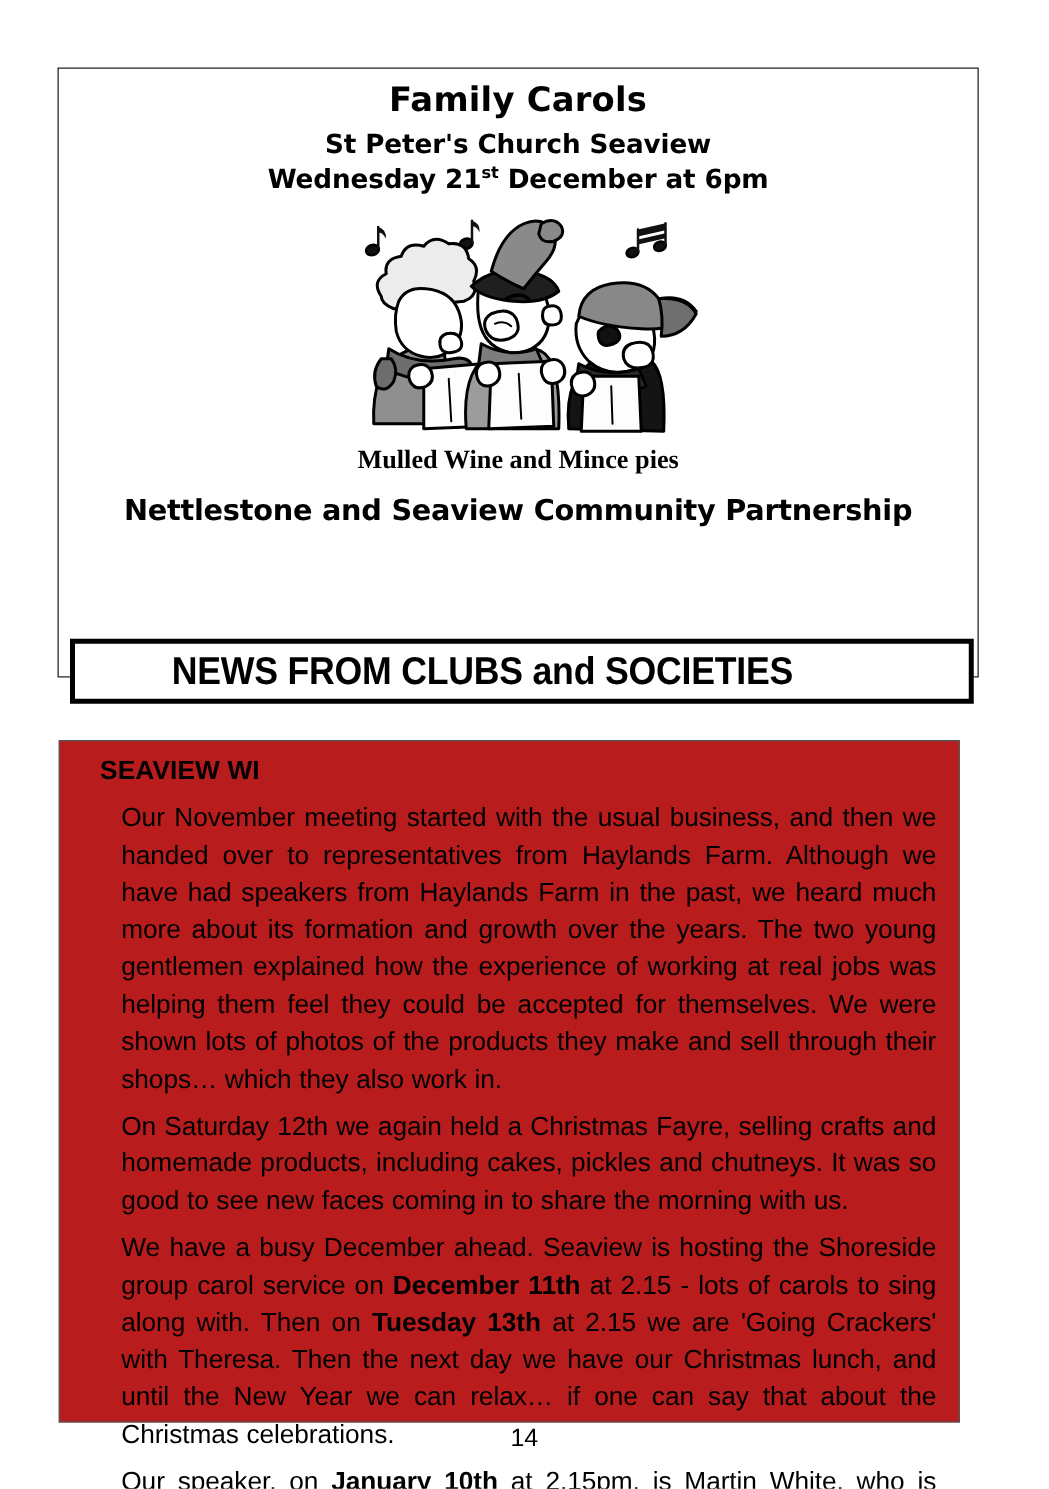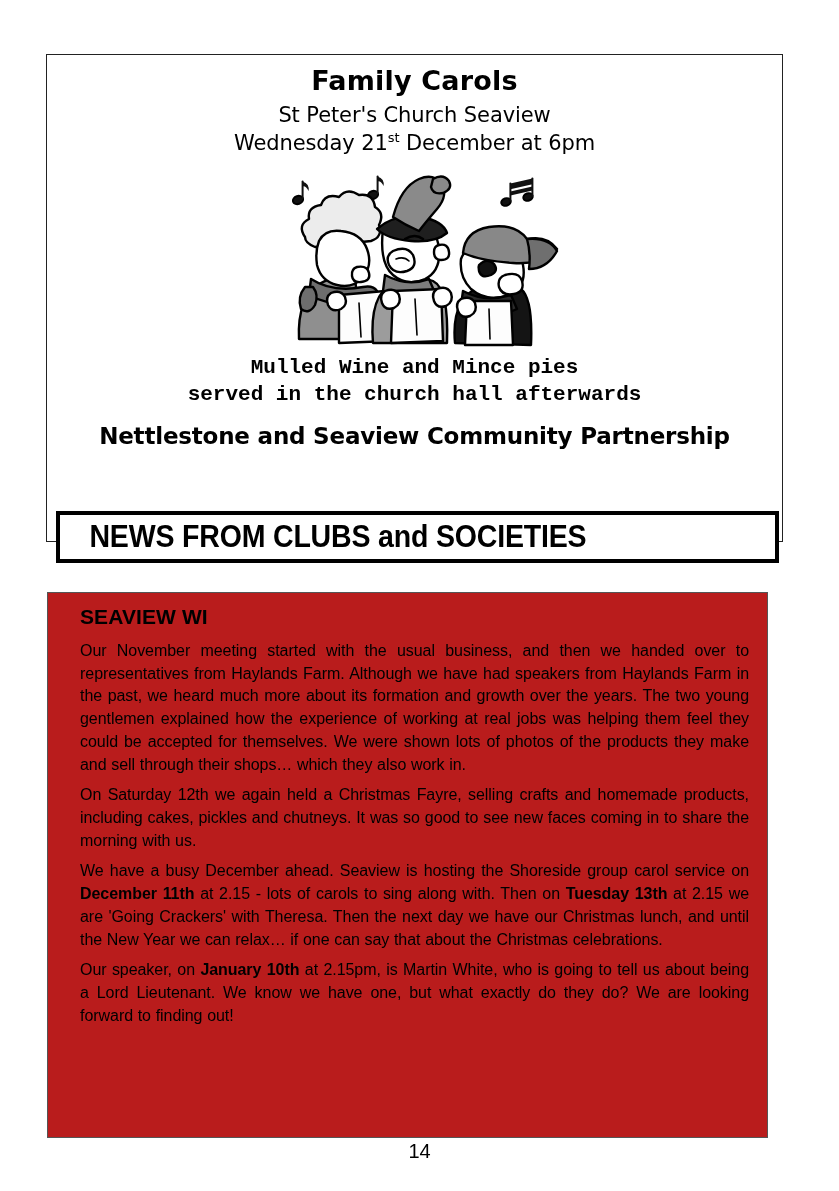--- a/index.html
+++ b/index.html
@@ -35,21 +35,21 @@
     font-family: "DejaVu Sans", sans-serif;
     font-size: 27px;
     font-weight: bold;
     letter-spacing: 0.2px;
     line-height: 1.15;
     margin: 0 0 6px 0;
   }
   .advert-line {
     font-family: "DejaVu Sans", sans-serif;
     font-size: 21px;
-    font-weight: normal;
+    font-weight: bold;
     line-height: 1.33;
     margin: 0;
     letter-spacing: -0.1px;
   }
   .advert-line sup {
     font-size: 0.62em;
     vertical-align: super;
     line-height: 0;
   }
 
@@ -58,21 +58,21 @@
     width: 100%;
     height: 186px;
     margin: 6px 0 4px 0;
     display: flex;
     align-items: center;
     justify-content: center;
   }
   .caroler-art svg { display: block; }
 
   .advert-footer1 {
-    font-family: Liberation Mono, monospace;
+    font-family: Liberation Serif, serif;
     font-size: 21px;
     font-weight: bold;
     line-height: 1.3;
     margin: 0;
   }
   .advert-footer2 {
     font-family: "DejaVu Sans", sans-serif;
     font-size: 23px;
     font-weight: bold;
     line-height: 1.3;
@@ -85,20 +85,21 @@
     position: absolute;
     left: 56px;
     top: 511px;
     width: 723px;
     height: 52px;
     border: 4px solid #000000;
     box-sizing: border-box;
     background: #ffffff;
     display: flex;
     align-items: center;
+    padding-left: 48px;
   }
   .section-header-text {
     font-family: "Liberation Sans Narrow", "Liberation Sans", sans-serif;
     font-size: 31px;
     font-weight: bold;
     letter-spacing: -0.2px;
     transform: scaleX(0.92);
     transform-origin: left center;
     padding-left: 32px;
     white-space: nowrap;
@@ -118,24 +119,24 @@
   }
   .article-title {
     font-family: "Liberation Sans", sans-serif;
     font-size: 21px;
     font-weight: bold;
     letter-spacing: 0.1px;
     margin: 0 0 11px 0;
   }
   .article-p {
     font-family: "Liberation Sans", sans-serif;
-    font-size: 16px;
+    font-size: 21px;
     line-height: 1.42;
     text-align: justify;
-    margin: 0 0 8px 0;
+    margin: 0 0 8px 17px;
     letter-spacing: -0.05px;
     word-spacing: 0.3px;
   }
   .article-p.last {
     margin-bottom: 0;
   }
   .article-p b { font-weight: bold; }
 
   
   .page-number {
@@ -236,21 +237,20 @@
 
           <path d="M202 134 l44 0 l2 44 l-48 0 z" fill="#fdfdfd" stroke="#000"></path>
           <path d="M224 142 l1 30" stroke="#000" stroke-width="1.6"></path>
 
           <path d="M196 132 q10 -4 14 4 q3 9 -5 13 q-9 3 -12 -5 q-3 -8 3 -12 z" fill="#fff" stroke="#000"></path>
         </g>
       </svg>
     </div>
 
     <div class="advert-footer1">Mulled Wine and Mince pies</div>
-    <div class="advert-footer1">served in the church hall afterwards</div>
     <div class="advert-footer2">Nettlestone and Seaview Community Partnership</div>
   </div>
 </div>
 
 <div class="section-header">
   <span class="section-header-text">NEWS FROM CLUBS and SOCIETIES</span>
 </div>
 
 <div class="article-box">
   <div class="article-title">SEAVIEW WI</div>

